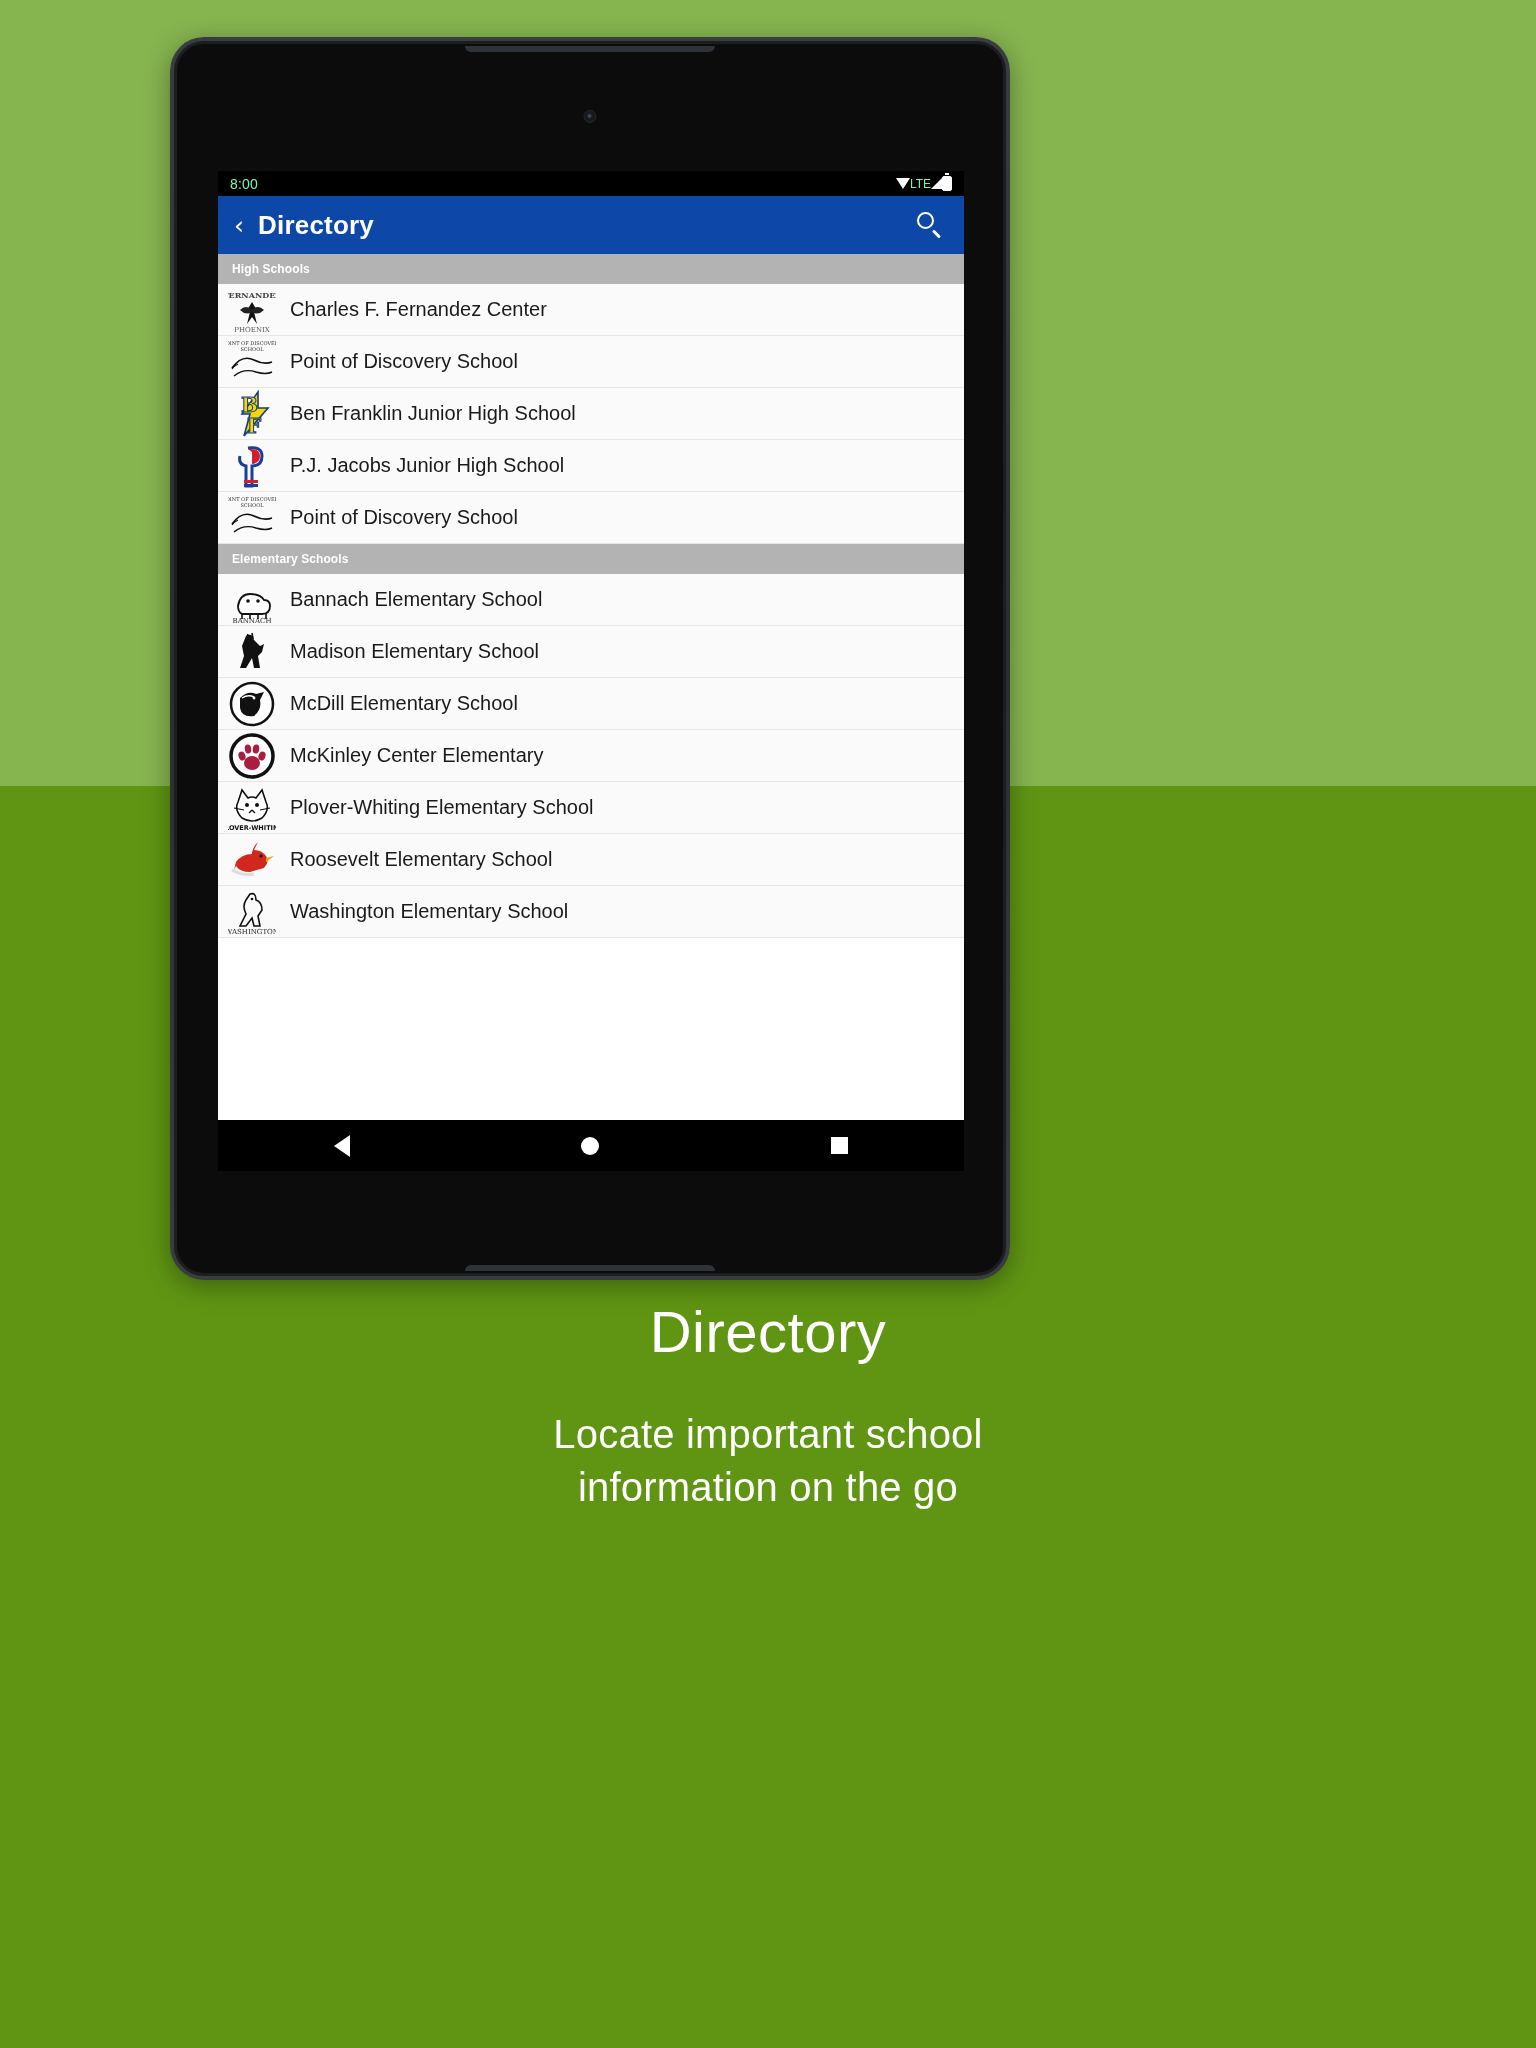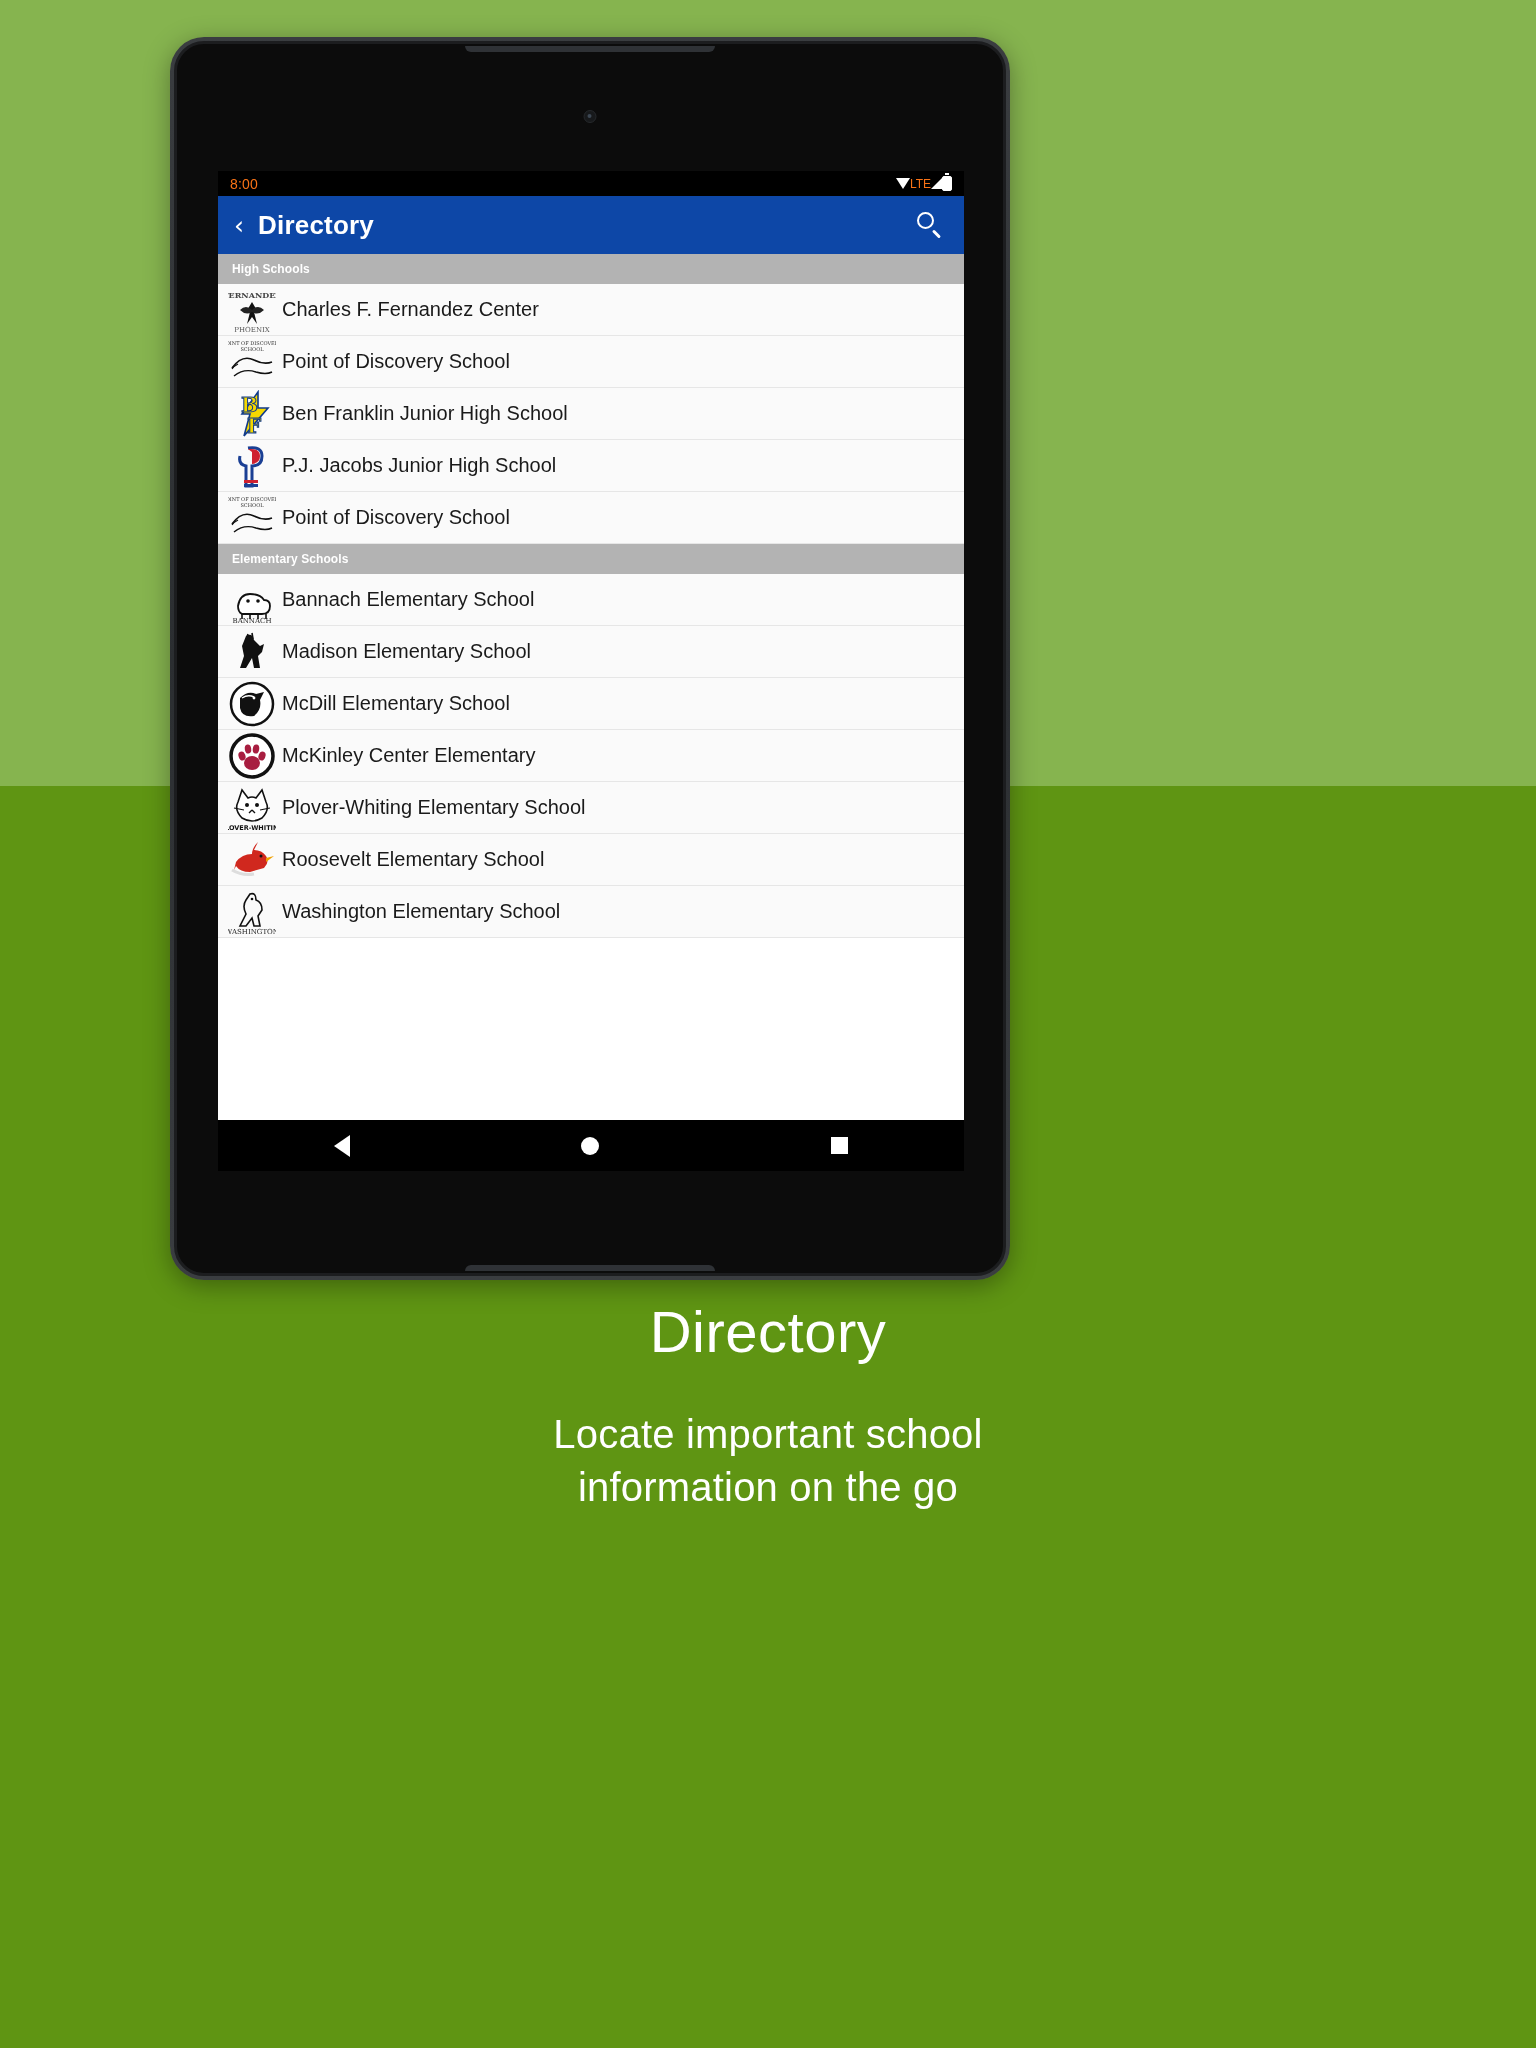--- a/index.html
+++ b/index.html
@@ -105,21 +105,21 @@
   }
 
   
   .statusbar {
     height: 25px;
     background: #000000;
     display: flex;
     align-items: center;
     justify-content: space-between;
     padding: 0 12px;
-    color: #f97316;
+    color: #86efac;
     font-size: 14px;
   }
   .status-time { font-size: 14px; letter-spacing: 0.2px; }
   .status-right {
     display: flex;
     align-items: center;
     font-size: 12px;
   }
   .ico-wifi {
     width: 0; height: 0;
@@ -229,21 +229,21 @@
     height: 51px;
     margin-left: 8px;
     position: relative;
     overflow: hidden;
     display: flex;
     align-items: center;
     justify-content: center;
   }
   .row-logo svg { display: block; }
   .row-label {
-    margin-left: 4px;
+    margin-left: 12px;
     font-size: 20px;
     color: #1a1a1a;
     white-space: nowrap;
   }
 
   
   .navbar {
     position: absolute;
     left: 0;
     right: 0;

